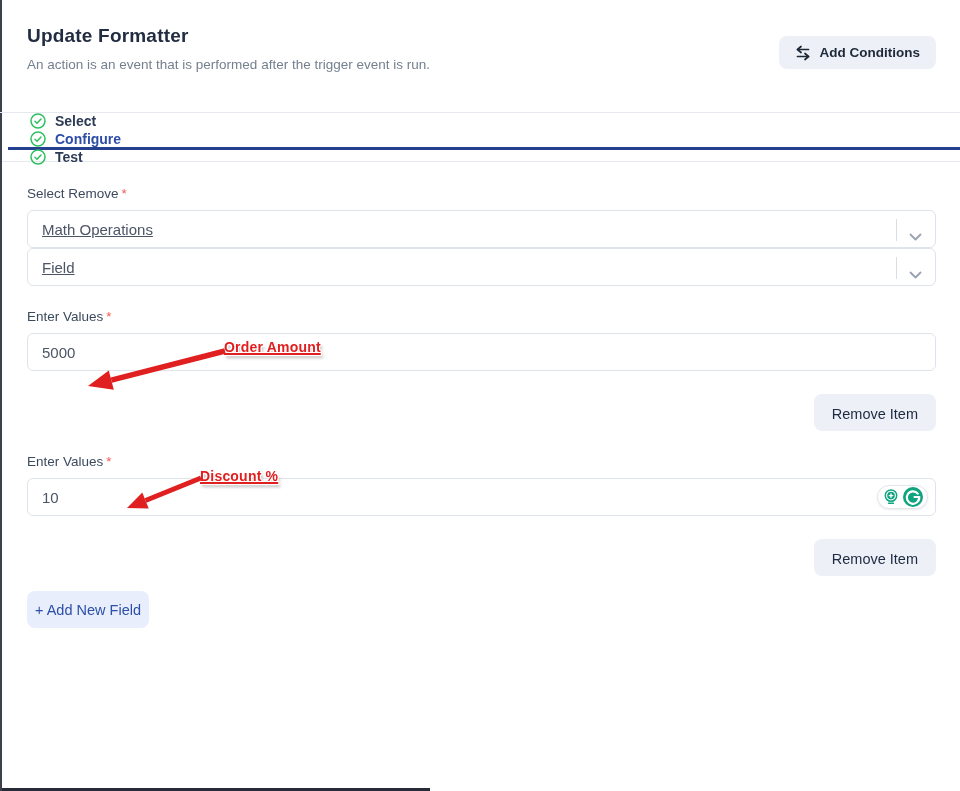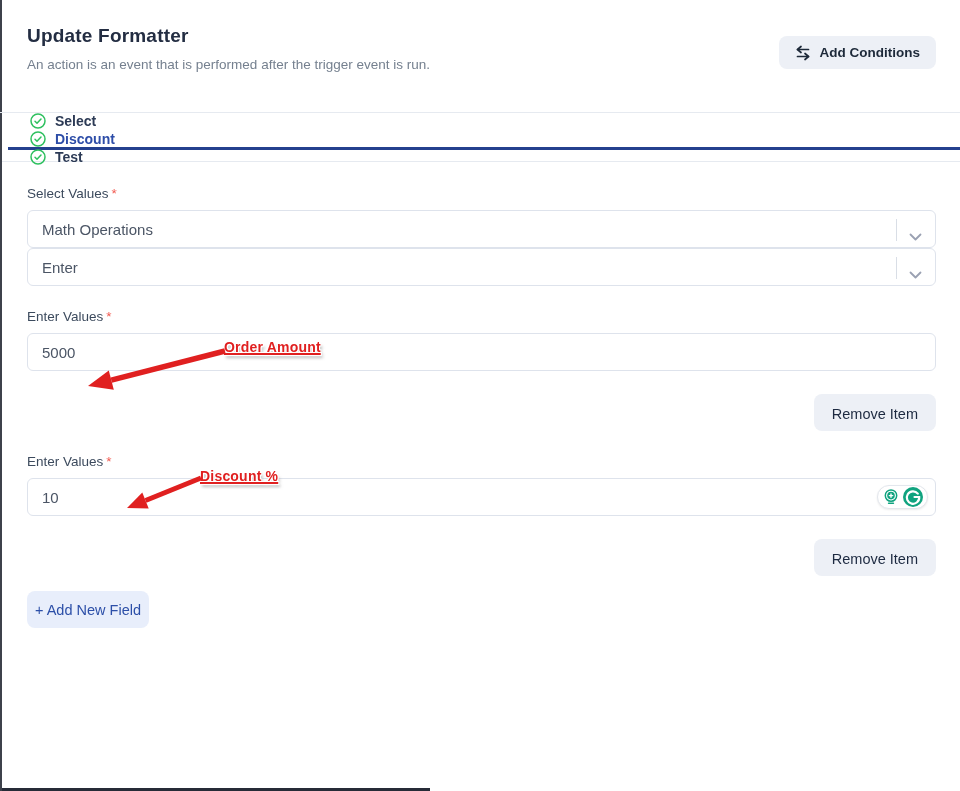--- a/index.html
+++ b/index.html
@@ -22,21 +22,21 @@
   .tab { height:48px; margin-bottom:-1px; padding:0 22px; display:flex; align-items:center; gap:9px;
     font-size:14px; font-weight:600; color:#2c3a55; border-bottom:3px solid transparent; cursor:pointer; background:transparent; }
   .tab.active { color:#2d4da8; border-bottom-color:#24408e; }
 
   
   .form { padding:0 24px 0 27px; }
   .field-label { margin:23px 0 9px; font-size:13.5px; color:#3c4a5d; }
   .field-label:first-child { margin-top:24px; }
   .req { color:#f2594f; margin-left:3px; }
   .select-box { position:relative; height:38px; border:1px solid #dee3ec; border-radius:6px; background:#fff;
-    display:flex; align-items:center; padding:0 52px 0 14px; font-size:15px; color:#4b5565; cursor:pointer; }
+    display:flex; align-items:center; padding:0 52px 0 14px; font-size:15px; color:#4b5565; cursor:pointer;text-decoration:underline; }
   .select-divider { position:absolute; right:38px; top:8px; width:1px; height:22px; background:#d9dee6; }
   .select-chevron { position:absolute; right:13px; top:16px; }
   .text-input-wrap { position:relative; }
   .text-input { width:100%; height:38px; border:1px solid #dee3ec; border-radius:6px; background:#fff;
     padding:0 14px; font-size:15px; color:#4b5565; font-family:inherit; outline:none; }
   .ext-pill { position:absolute; right:8px; top:7px; height:24px; display:flex; align-items:center; gap:1px;
     background:#fff; border:1px solid #e3e7ed; border-radius:12px; padding:0 3px; box-shadow:0 1px 2px rgba(0,0,0,.08); }
   .remove-row { display:flex; justify-content:flex-end; margin-top:23px; }
   .remove-btn { height:37px; padding:12px 18px; background:#edf0f6; border-radius:8px; font-size:14.5px; color:#1c2940; font-weight:500; }
   .add-field-btn { margin-top:15px; height:37px; padding:0 8px; background:#e8eefb; border-radius:8px;
@@ -84,50 +84,50 @@
       </span>
       <span>Select</span>
     </button>
     <button class="btn tab active">
       <span style="display:flex;">
         <svg width="16" height="16" viewBox="0 0 16 16" fill="none" stroke="#2ec05f" stroke-width="1.5" stroke-linecap="round" stroke-linejoin="round">
           <circle cx="8" cy="8" r="7"></circle>
             <path d="M5 8.3l2 2 4-4.3"></path>
         </svg>
       </span>
-      <span>Discount</span>
+      <span>Configure</span>
     </button>
     <button class="btn tab">
       <span style="display:flex;">
         <svg width="16" height="16" viewBox="0 0 16 16" fill="none" stroke="#2ec05f" stroke-width="1.5" stroke-linecap="round" stroke-linejoin="round">
           <circle cx="8" cy="8" r="7"></circle>
             <path d="M5 8.3l2 2 4-4.3"></path>
         </svg>
       </span>
       <span>Test</span>
     </button>
   </div>
 
   <div class="form">
 
     <div class="field-label">
-      <span>Select Values</span><span class="req">*</span>
+      <span>Select Remove</span><span class="req">*</span>
     </div>
     <div class="select-box">
       <span>Math Operations</span>
       <span class="select-divider"></span>
       <span class="select-chevron">
         <svg width="13" height="8" viewBox="0 0 13 8" fill="none" stroke="#9aa1b2" stroke-width="1.8" stroke-linecap="round" stroke-linejoin="round">
             <path d="M1.5 1.5 6.5 6.5 11.5 1.5"></path>
           </svg>
       </span>
     </div>
 
     <div class="select-box">
-      <span>Enter</span>
+      <span>Field</span>
       <span class="select-divider"></span>
       <span class="select-chevron">
         <svg width="13" height="8" viewBox="0 0 13 8" fill="none" stroke="#9aa1b2" stroke-width="1.8" stroke-linecap="round" stroke-linejoin="round">
             <path d="M1.5 1.5 6.5 6.5 11.5 1.5"></path>
           </svg>
       </span>
     </div>
 
     <div class="field-label">
       <span>Enter Values</span><span class="req">*</span>

